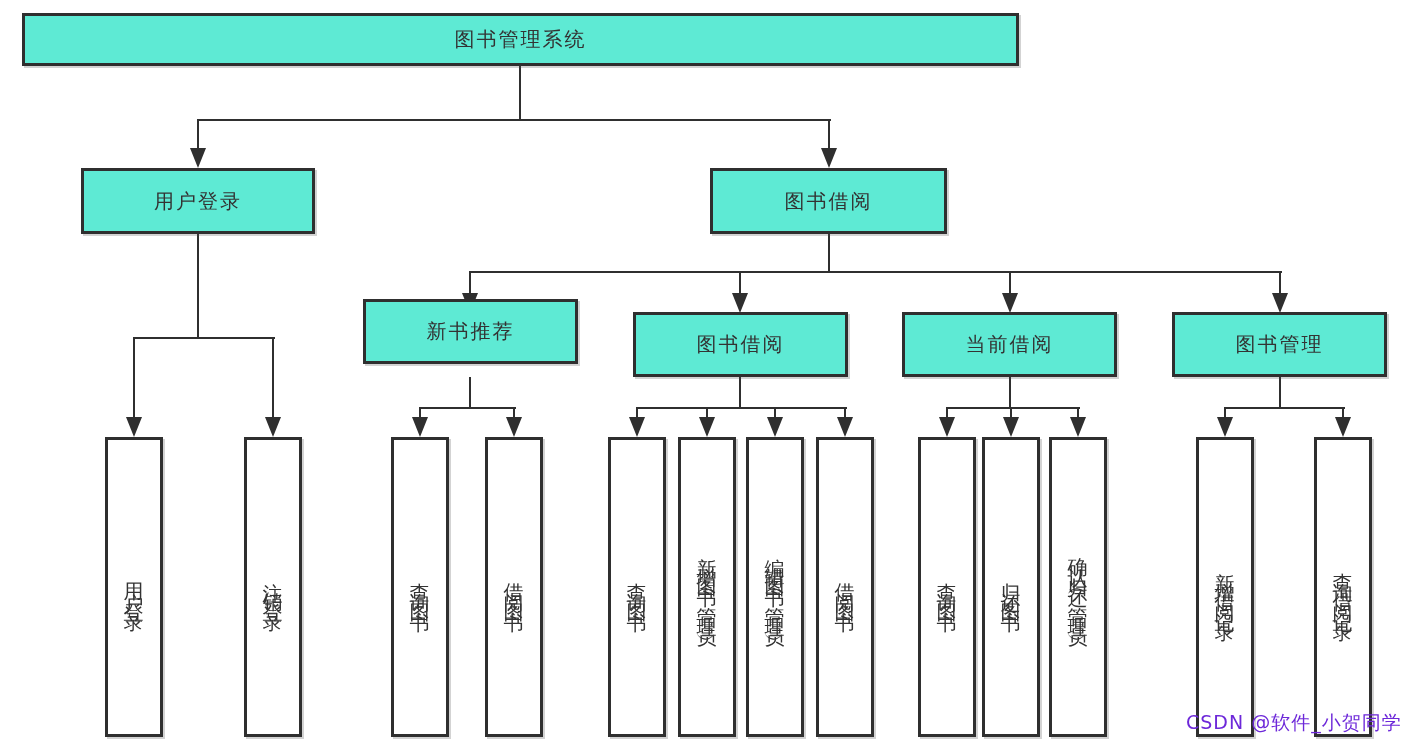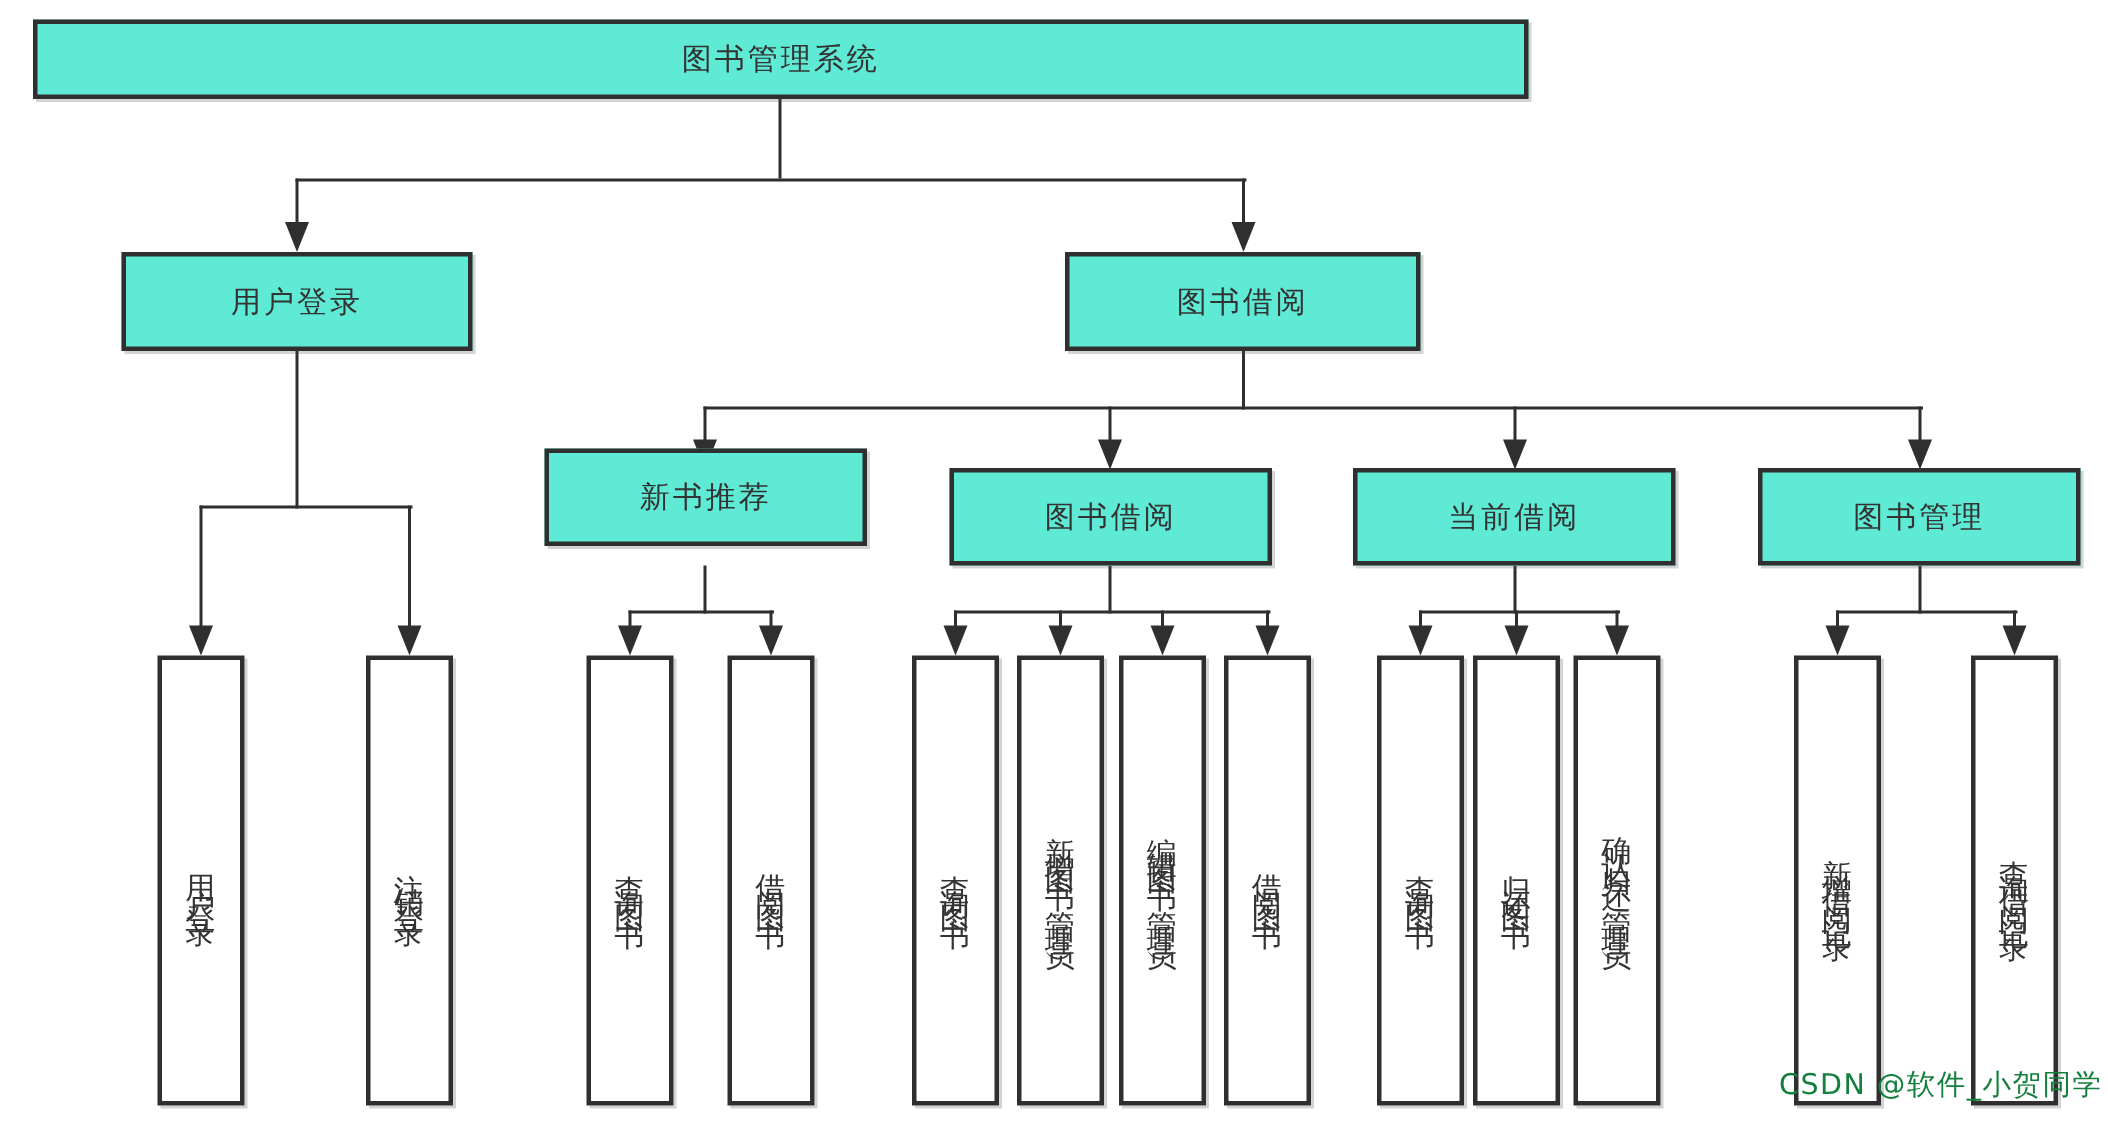--- a/index.html
+++ b/index.html
@@ -55,21 +55,21 @@
     border-right: 8px solid transparent;
     border-top: 20px solid #2f2f2f;
     z-index: 1;
   }
   .watermark {
     position: absolute;
     left: 1186px;
     top: 710px;
     font-size: 19px;
     letter-spacing: 1px;
-    color: #15803d;
+    color: #6d28d9;
     z-index: 3;
     white-space: nowrap;
   }
 </style>
 </head>
 <body>
 
 <div class="canvas">
 
   <div class="box" style="left:22px;top:13px;width:997px;height:53px">图书管理系统</div>

